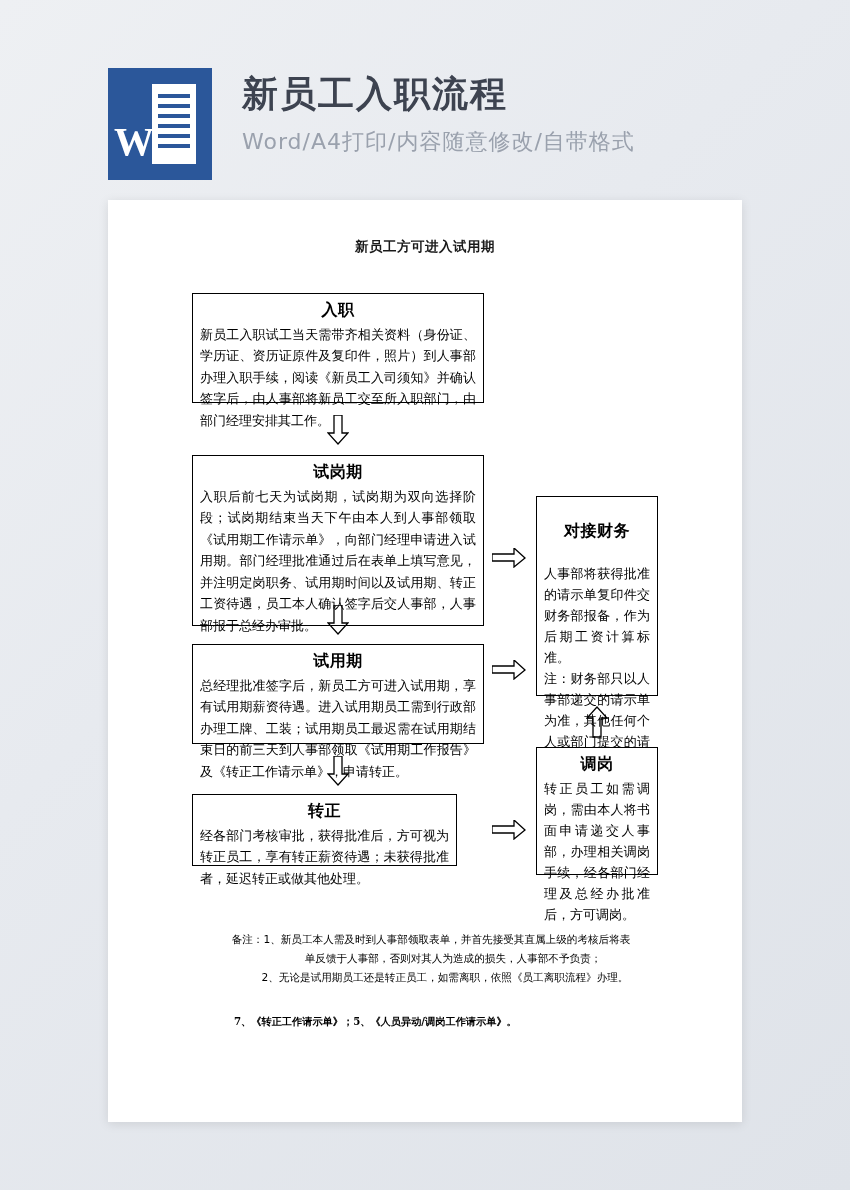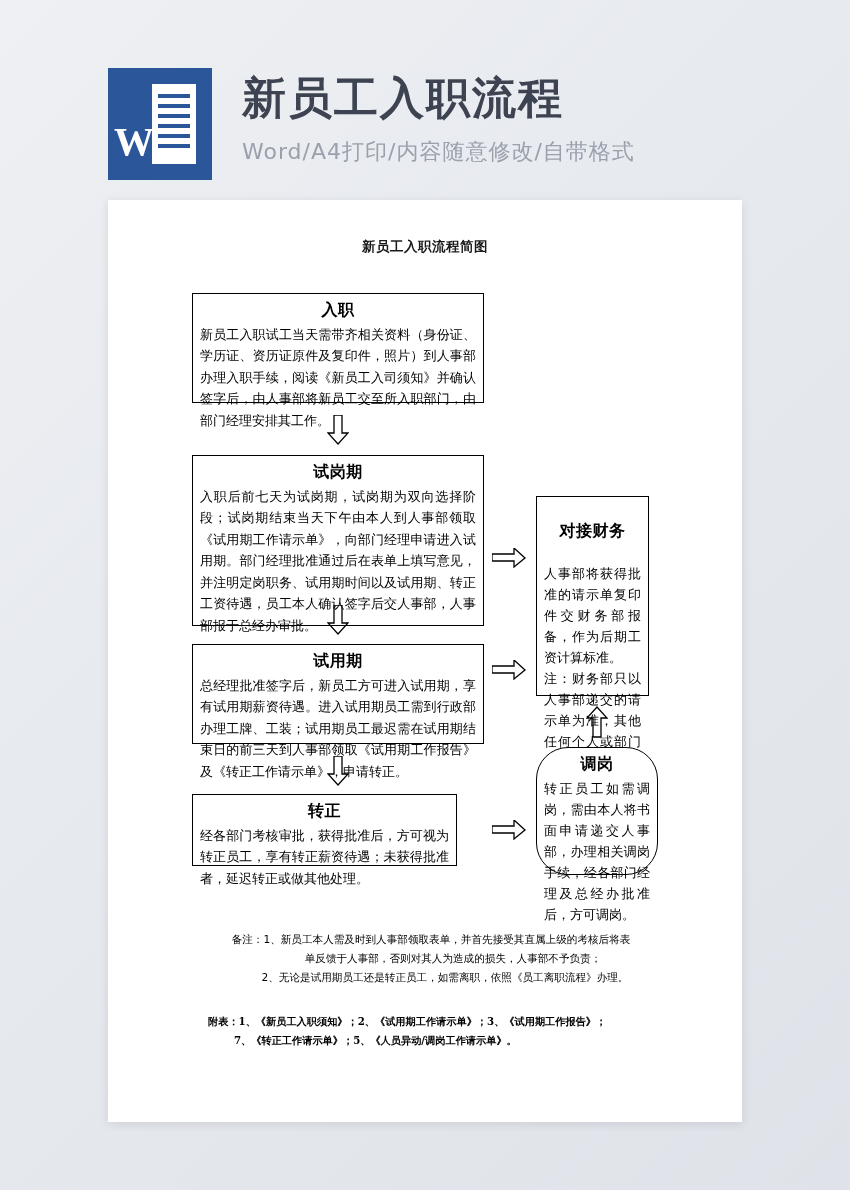--- a/index.html
+++ b/index.html
@@ -53,21 +53,21 @@
     font-size: 40px;
     font-weight: bold;
     font-family: "Liberation Serif", serif;
     line-height: 1;
   }
   .header-text {
     margin-left: 30px;
     padding-top: 4px;
   }
   .header-title {
-    font-size: 44px;
+    font-size: 36px;
     font-weight: bold;
     color: #3d4350;
     letter-spacing: 2px;
     line-height: 1.2;
     font-family: "DejaVu Sans", sans-serif;
   }
   .header-sub {
     margin-top: 12px;
     font-size: 22px;
     color: #9aa1ad;
@@ -196,21 +196,21 @@
     <div class="wletter">W</div>
   </div>
   <div class="header-text">
     <div class="header-title">新员工入职流程</div>
     <div class="header-sub">Word/A4打印/内容随意修改/自带格式</div>
   </div>
 </div>
 
 <div class="paper">
 
-  <div class="doc-title">新员工入职流程简图</div>
+  <div class="doc-title">新员工方可进入试用期</div>
 
   <div class="box" style="left:84px; top:93px; width:292px; height:110px;">
     <div class="btitle">入职</div>
     <div class="btext">新员工入职试工当天需带齐相关资料（身份证、学历证、资历证原件及复印件，照片）到人事部办理入职手续，阅读《新员工入司须知》并确认签字后，由人事部将新员工交至所入职部门，由部门经理安排其工作。</div>
   </div>
 
   <div class="arrow-down" style="left:219px; top:215px;">
     <svg width="22" height="30" viewBox="0 0 22 30">
       <path d="M7 0 L7 18 L1 18 L11 29 L21 18 L15 18 L15 0 Z" fill="none" stroke="#000" stroke-width="1.3"></path>
     </svg>
@@ -236,27 +236,27 @@
     <svg width="22" height="30" viewBox="0 0 22 30">
       <path d="M7 0 L7 18 L1 18 L11 29 L21 18 L15 18 L15 0 Z" fill="none" stroke="#000" stroke-width="1.3"></path>
     </svg>
   </div>
 
   <div class="box" style="left:84px; top:594px; width:265px; height:72px;">
     <div class="btitle">转正</div>
     <div class="btext">经各部门考核审批，获得批准后，方可视为转正员工，享有转正薪资待遇；未获得批准者，延迟转正或做其他处理。</div>
   </div>
 
-  <div class="box narrow" style="left:428px; top:296px; width:113px; height:200px; white-space:pre-line;">
+  <div class="box narrow" style="left:428px; top:296px; width:122px; height:200px; white-space:pre-line;">
     <div class="btitle">对接财务</div>
     <div class="btext">人事部将获得批准的请示单复印件交财务部报备，作为后期工资计算标准。
 注：财务部只以人事部递交的请示单为准，其他任何个人或部门提交的请示单无效。</div>
   </div>
 
-  <div class="box narrow" style="left:428px; top:547px; width:122px; height:128px;border-radius:32px;">
+  <div class="box narrow" style="left:428px; top:547px; width:122px; height:128px;">
     <div class="btitle">调岗</div>
     <div class="btext">转正员工如需调岗，需由本人将书面申请递交人事部，办理相关调岗手续，经各部门经理及总经办批准后，方可调岗。</div>
   </div>
 
   <div class="arrow-right" style="left:384px; top:348px;">
     <svg width="34" height="20" viewBox="0 0 34 20">
       <path d="M0 6 L22 6 L22 0 L33 10 L22 19 L22 13 L0 13 Z" fill="none" stroke="#000" stroke-width="1.3"></path>
     </svg>
   </div>
 
@@ -278,17 +278,16 @@
     </svg>
   </div>
 
   <div class="notes">
     <div class="n-line">备注：1、新员工本人需及时到人事部领取表单，并首先接受其直属上级的考核后将表</div>
     <div class="n-line n-indent">单反馈于人事部，否则对其人为造成的损失，人事部不予负责；</div>
     <div class="n-line n-indent2">2、无论是试用期员工还是转正员工，如需离职，依照《员工离职流程》办理。</div>
   </div>
 
   <div class="appendix">
-    <div>附表：1、《新员工入职须知》；2、《试用期工作请示单》；3、《试用期工作报告》；</div>
     <div class="a2">7、《转正工作请示单》；5、《人员异动/调岗工作请示单》。</div>
   </div>
 
 </div>
 
 </body></html>

